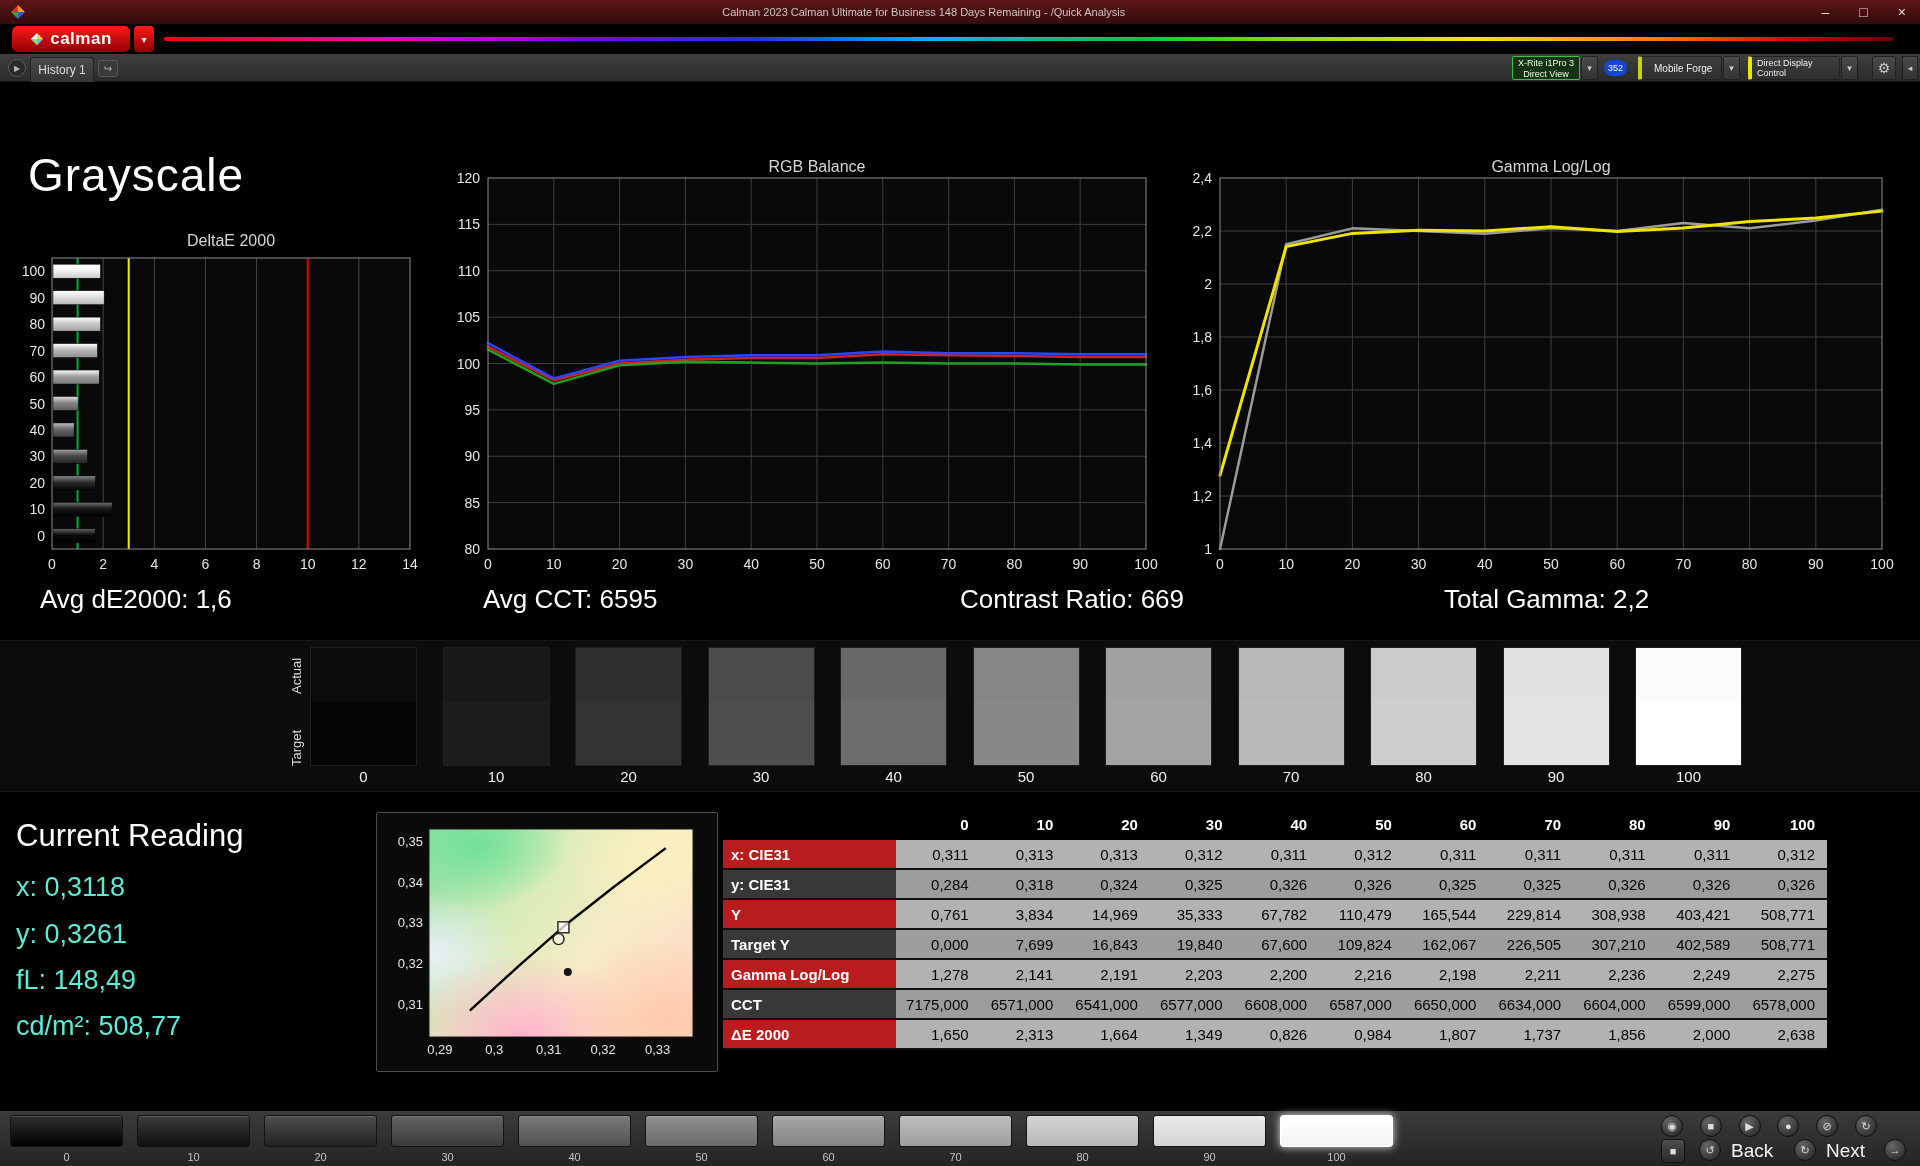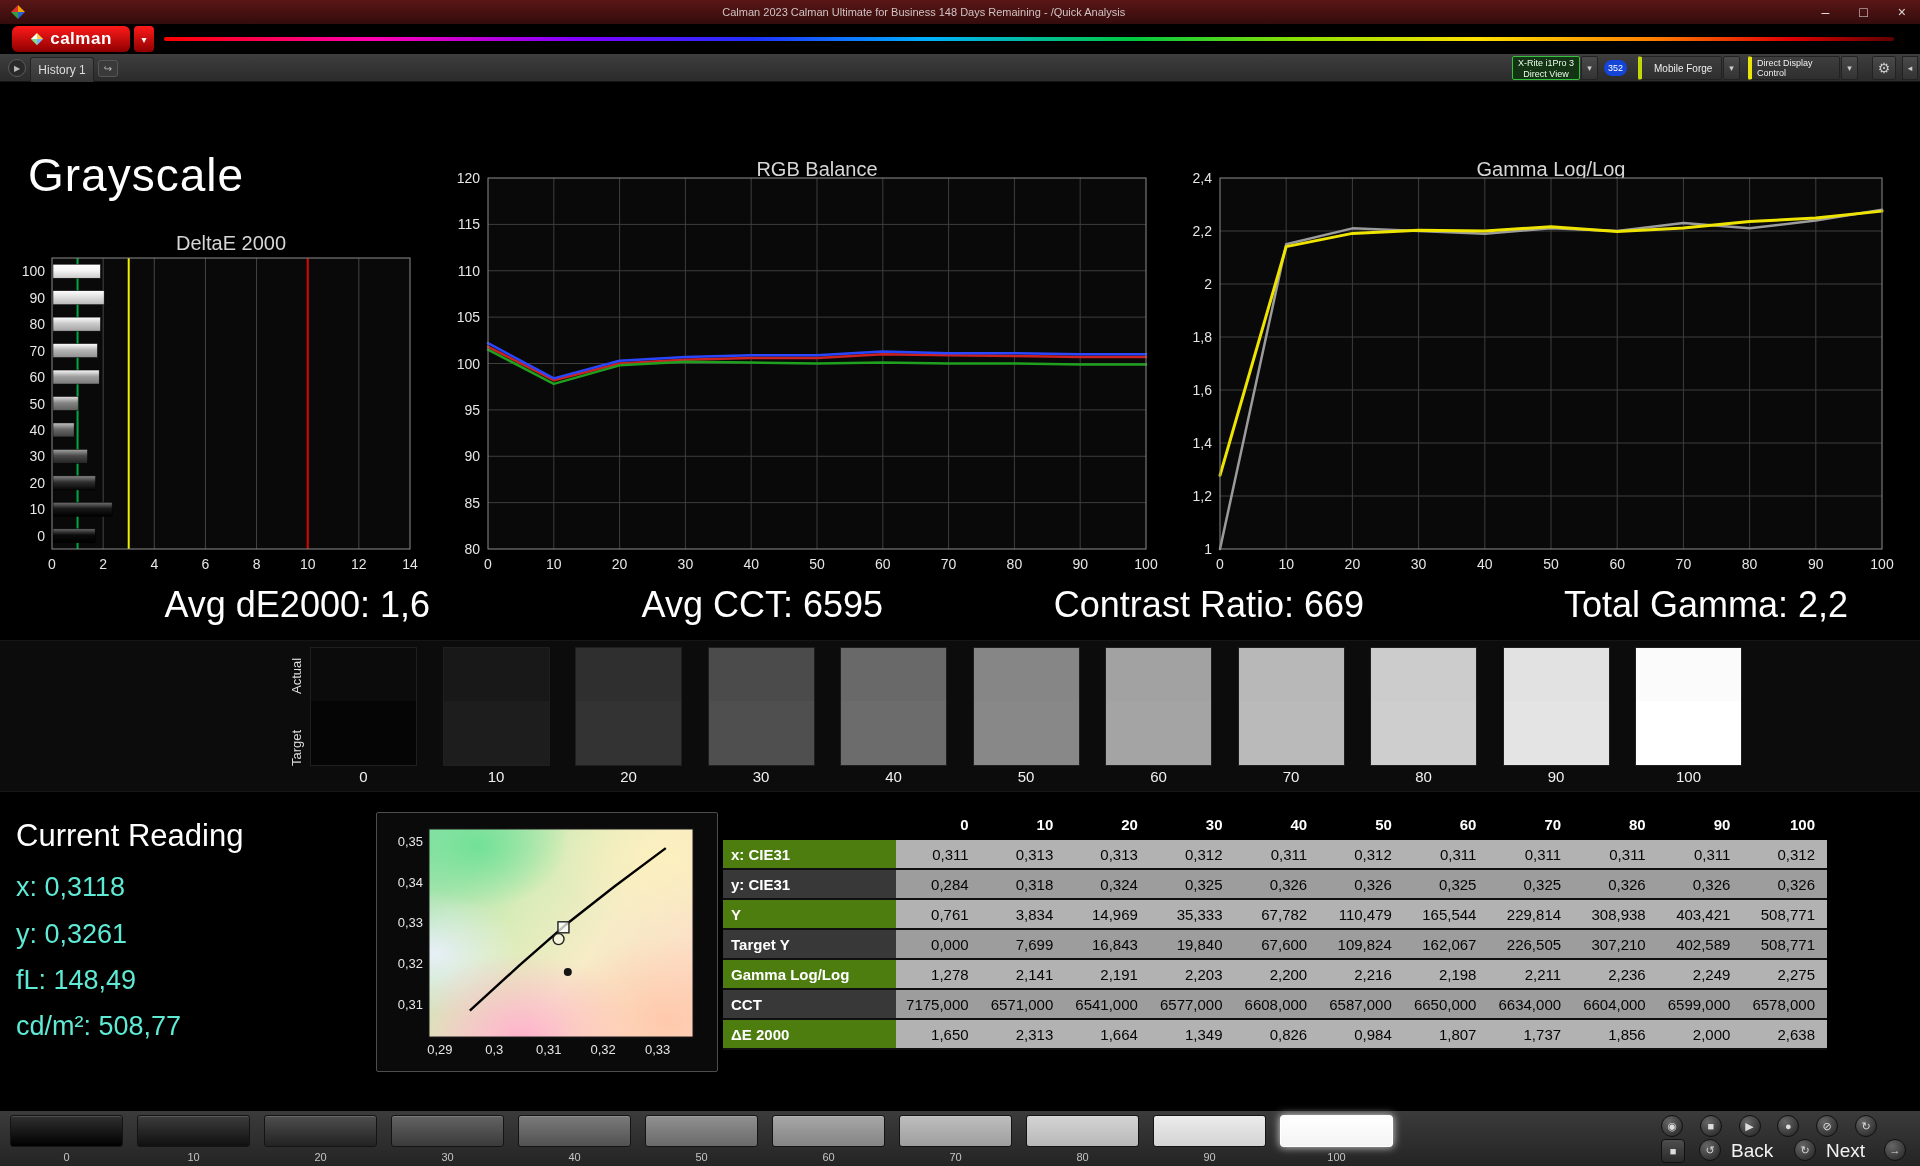--- a/index.html
+++ b/index.html
@@ -26,31 +26,31 @@
   .dd-btn{position:absolute;top:2px;height:24px;width:17px;background:linear-gradient(#4a4a4a,#333);border:1px solid #222;color:#ccc;font-size:9px;display:flex;align-items:center;justify-content:center;border-radius:2px;box-sizing:border-box;}
   #meter-dd{left:1581px;} #mf-dd{left:1723px;} #ddc-dd{left:1841px;}
   .badge{position:absolute;left:1604px;top:6px;min-width:20px;height:16px;border-radius:8px;background:#1545d8;color:#fff;font-size:9px;display:flex;align-items:center;justify-content:center;padding:0 4px;box-sizing:border-box;}
   .src-btn{position:absolute;left:1638px;top:2px;width:84px;height:24px;background:linear-gradient(#3e3e3e,#2e2e2e);border:1px solid #222;border-left:4px solid #c3d60a;color:#eee;font-size:10px;display:flex;align-items:center;padding-left:12px;border-radius:2px;box-sizing:border-box;}
   .ddc-btn{position:absolute;left:1748px;top:2px;width:92px;height:24px;background:linear-gradient(#3e3e3e,#2e2e2e);border:1px solid #222;border-left:4px solid #eae60a;color:#eee;font-size:9px;line-height:10px;display:flex;align-items:center;padding-left:5px;border-radius:2px;box-sizing:border-box;}
   .gear-btn{position:absolute;left:1872px;top:2px;width:24px;height:24px;background:linear-gradient(#4a4a4a,#333);border:1px solid #222;border-radius:2px;color:#ccc;font-size:14px;display:flex;align-items:center;justify-content:center;box-sizing:border-box;}
   .edge-btn{position:absolute;left:1902px;top:2px;width:16px;height:24px;background:linear-gradient(#4a4a4a,#333);border:1px solid #222;color:#ccc;font-size:9px;display:flex;align-items:center;justify-content:center;box-sizing:border-box;}
 
   
   .page-title{position:absolute;left:28px;top:148px;font-size:46px;font-weight:300;color:#fff;letter-spacing:1px;}
-  .chart-title{position:absolute;color:#d6d6d6;font-size:20px;text-align:center;}
+  .chart-title{position:absolute;color:#d6d6d6;font-size:16px;text-align:center;}
   #t-deltae{left:52px;top:232px;width:358px;}
   #t-rgb{left:488px;top:158px;width:658px;}
   #t-gamma{left:1220px;top:158px;width:662px;}
   svg.chart{position:absolute;}
   #svg-deltae{left:4px;top:250px;}
   #svg-rgb{left:440px;top:160px;}
   #svg-gamma{left:1172px;top:160px;}
   #svg-cie{left:380px;top:818px;z-index:3;}
 
-  .summary{position:absolute;top:584px;color:#fff;font-size:36px;text-align:right;white-space:nowrap;}
+  .summary{position:absolute;top:584px;color:#fff;font-size:26px;text-align:left;white-space:nowrap;}
   #sum-de{left:40px;width:390px;}
   #sum-cct{left:483px;width:400px;}
   #sum-contrast{left:960px;width:404px;}
   #sum-gamma{left:1444px;width:404px;}
 
   
   .strip-bg{position:absolute;left:0;top:640px;width:1920px;height:152px;background:#0c0c0c;border-top:1px solid #161616;border-bottom:1px solid #161616;box-sizing:border-box;}
   .rot-label{position:absolute;color:#ddd;font-size:13px;writing-mode:vertical-rl;transform:rotate(180deg);text-align:center;z-index:2;}
   #lbl-actual{left:289px;top:650px;height:52px;}
   #lbl-target{left:289px;top:722px;height:52px;}
@@ -74,21 +74,21 @@
       linear-gradient(125deg,#8fe0a8 0%,#d8ecb8 35%,#f6ecc6 60%,#ffd9c9 100%);}
 
   
   .tbl{position:absolute;left:723px;top:810px;width:1104px;display:grid;grid-template-columns:173px repeat(11,1fr);z-index:2;}
   .tbl>div{height:30px;line-height:30px;font-size:15px;white-space:nowrap;box-sizing:border-box;}
   .tbl-corner{background:transparent;}
   .tbl-h{color:#fff;font-weight:bold;text-align:right;padding-right:12px;}
   .tbl-rl{color:#fff;font-weight:bold;padding-left:8px;border-bottom:2px solid #101010;}
   .tbl-c{color:#050505;text-align:right;padding-right:12px;border-bottom:2px solid #101010;}
   .row-a{background:#b2b2b2;} .row-b{background:#9d9d9d;}
-  .rl-a{background:#4d7c0f;} .rl-b{background:#383838;}
+  .rl-a{background:#b91c1c;} .rl-b{background:#383838;}
 
   
   .bottombar{position:absolute;left:0;top:1110px;width:1920px;height:56px;background:linear-gradient(#3b3b3b,#242424);border-top:1px solid #000;box-sizing:border-box;}
   .bb-btn{position:absolute;top:4px;width:113px;height:32px;border-radius:3px;border:1px solid #141414;box-shadow:inset 0 1px 0 rgba(255,255,255,.15);box-sizing:border-box;}
   .bb-btn.sel{box-shadow:0 0 8px rgba(255,255,255,.85);border-color:#fff;}
   .bb-lbl{position:absolute;top:40px;width:113px;text-align:center;font-size:11px;color:#c4c4c4;}
   .ctl-round{position:absolute;width:22px;height:22px;border-radius:50%;background:radial-gradient(circle at 35% 30%,#666,#222);border:1px solid #111;color:#ddd;font-size:11px;display:flex;align-items:center;justify-content:center;top:4px;box-sizing:border-box;}
   .ctl-round.r2{top:28px;}
   .ctl-square{position:absolute;width:24px;height:24px;border-radius:4px;background:linear-gradient(#4e4e4e,#2a2a2a);border:1px solid #111;color:#ddd;display:flex;align-items:center;justify-content:center;top:28px;font-size:11px;box-sizing:border-box;}
   .ctl-label{position:absolute;top:28px;height:24px;line-height:24px;color:#f2f2f2;font-size:19px;}

